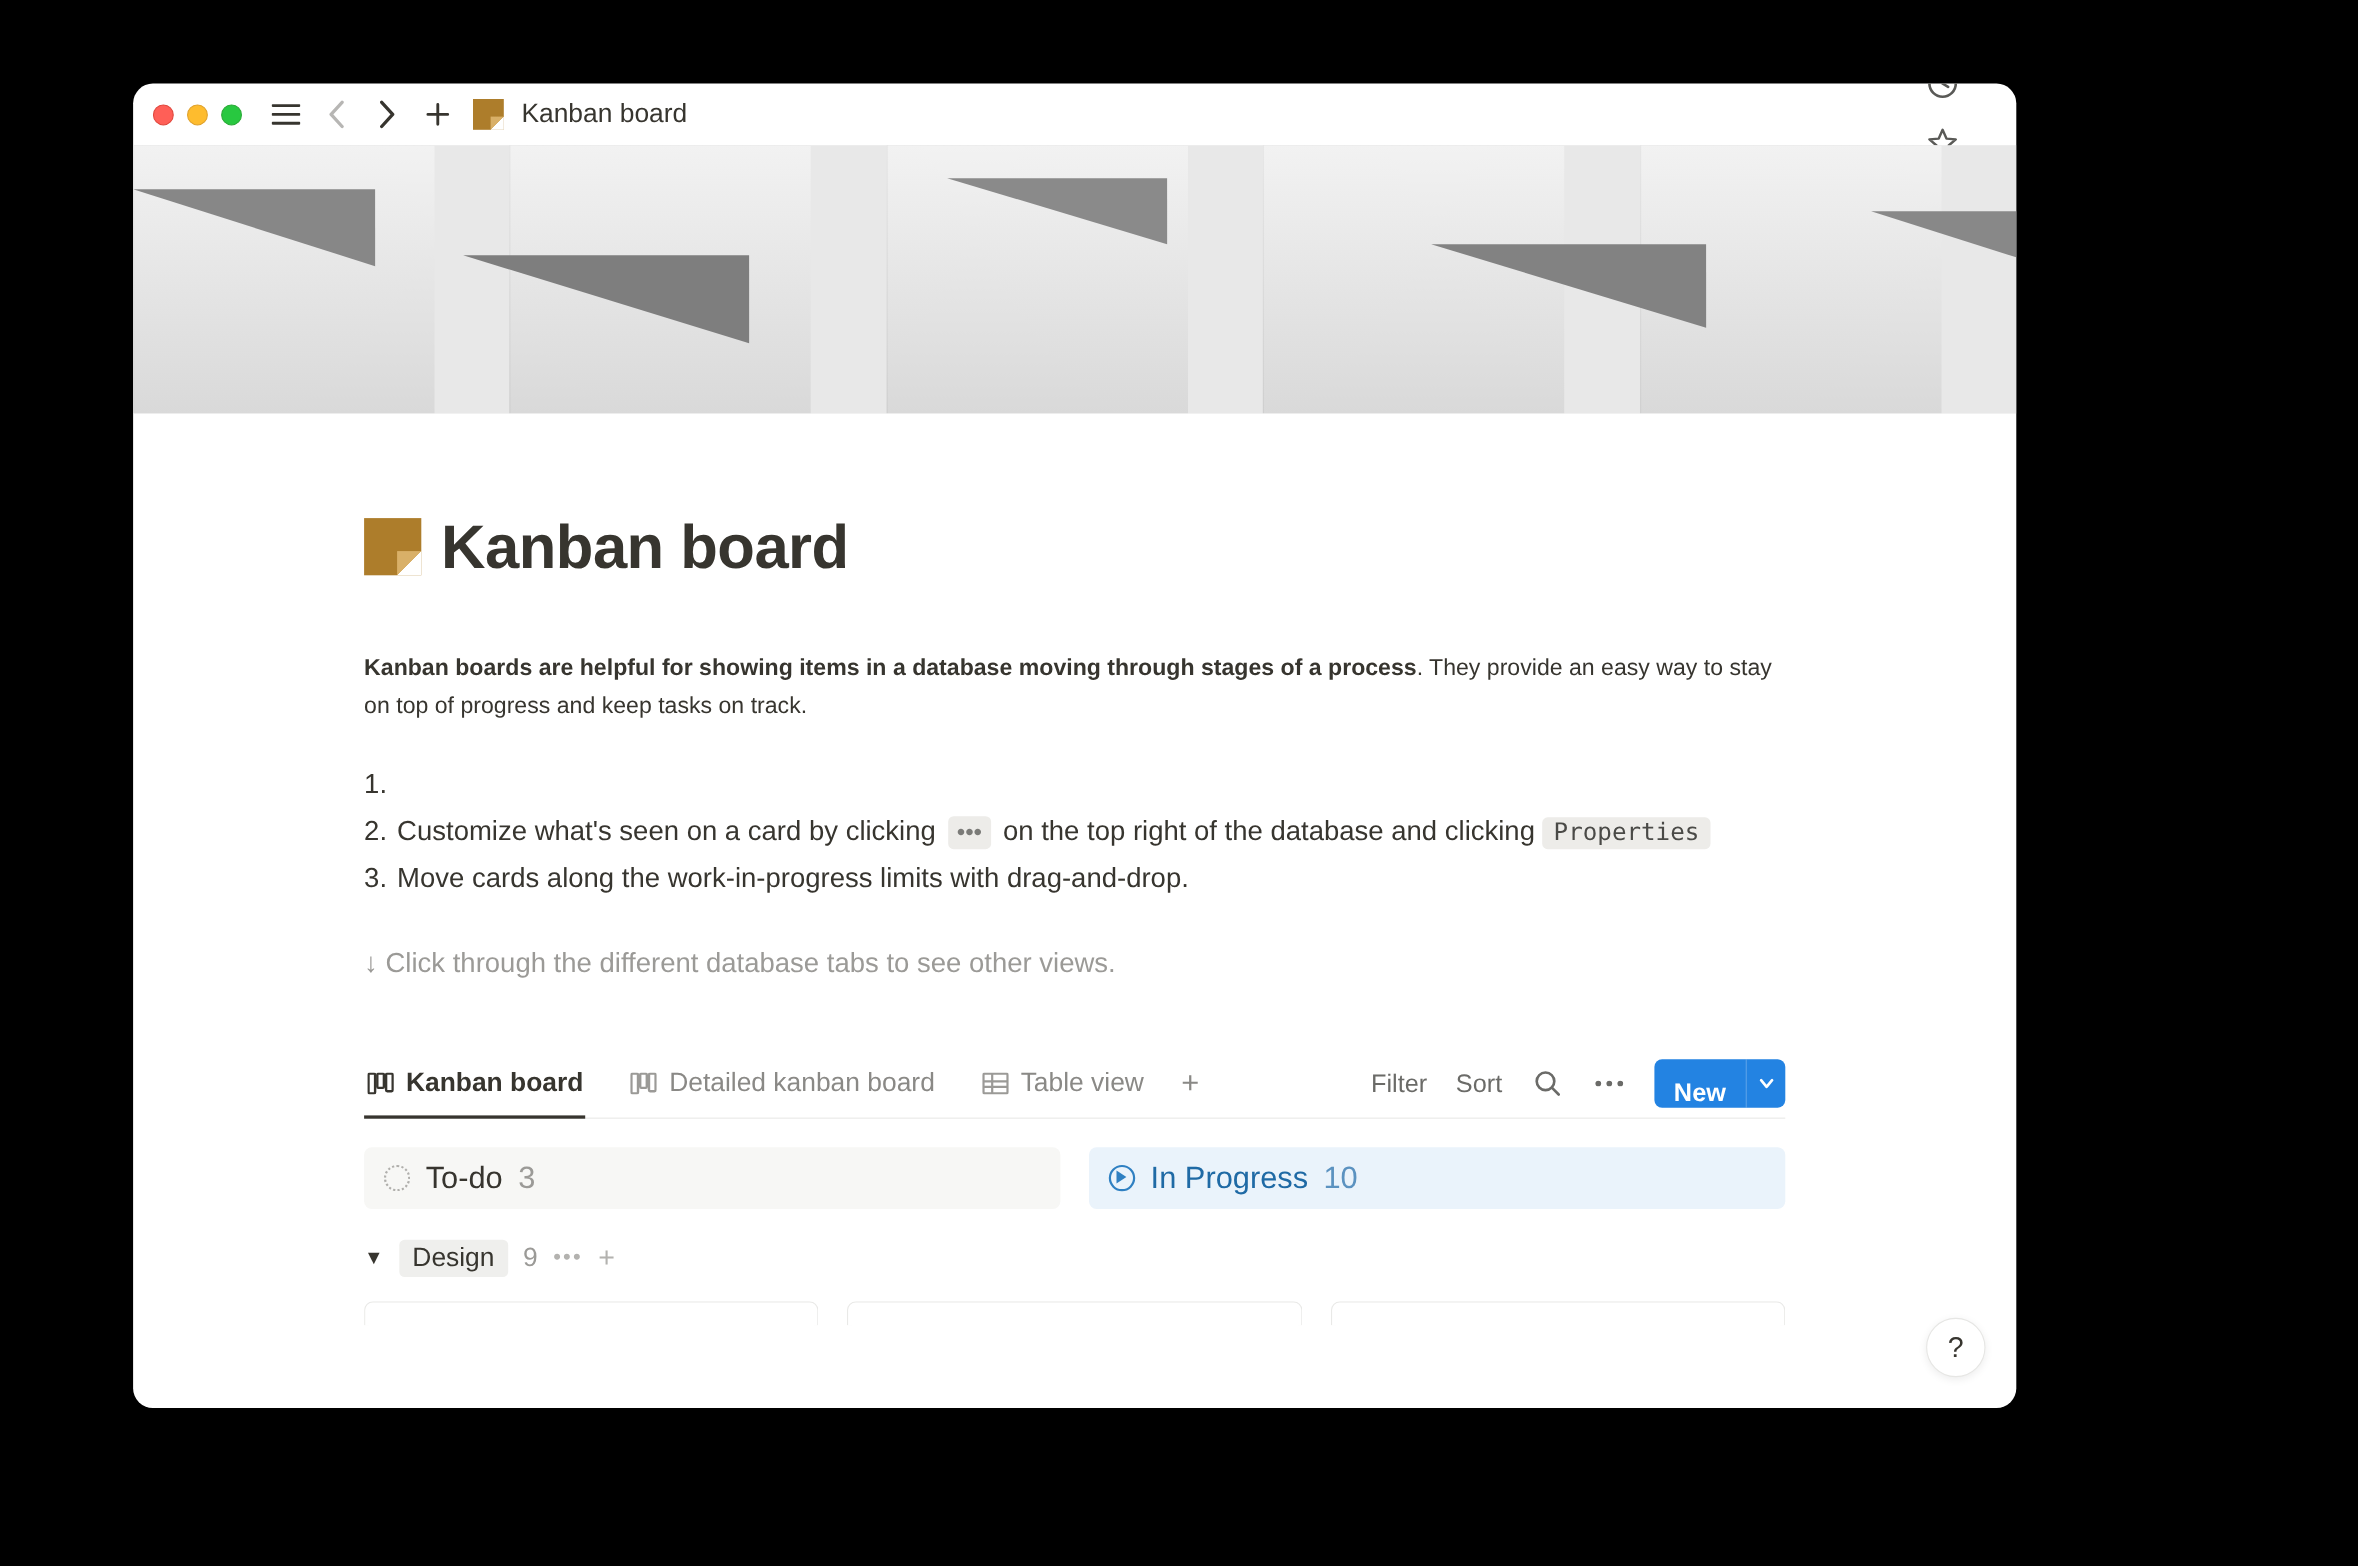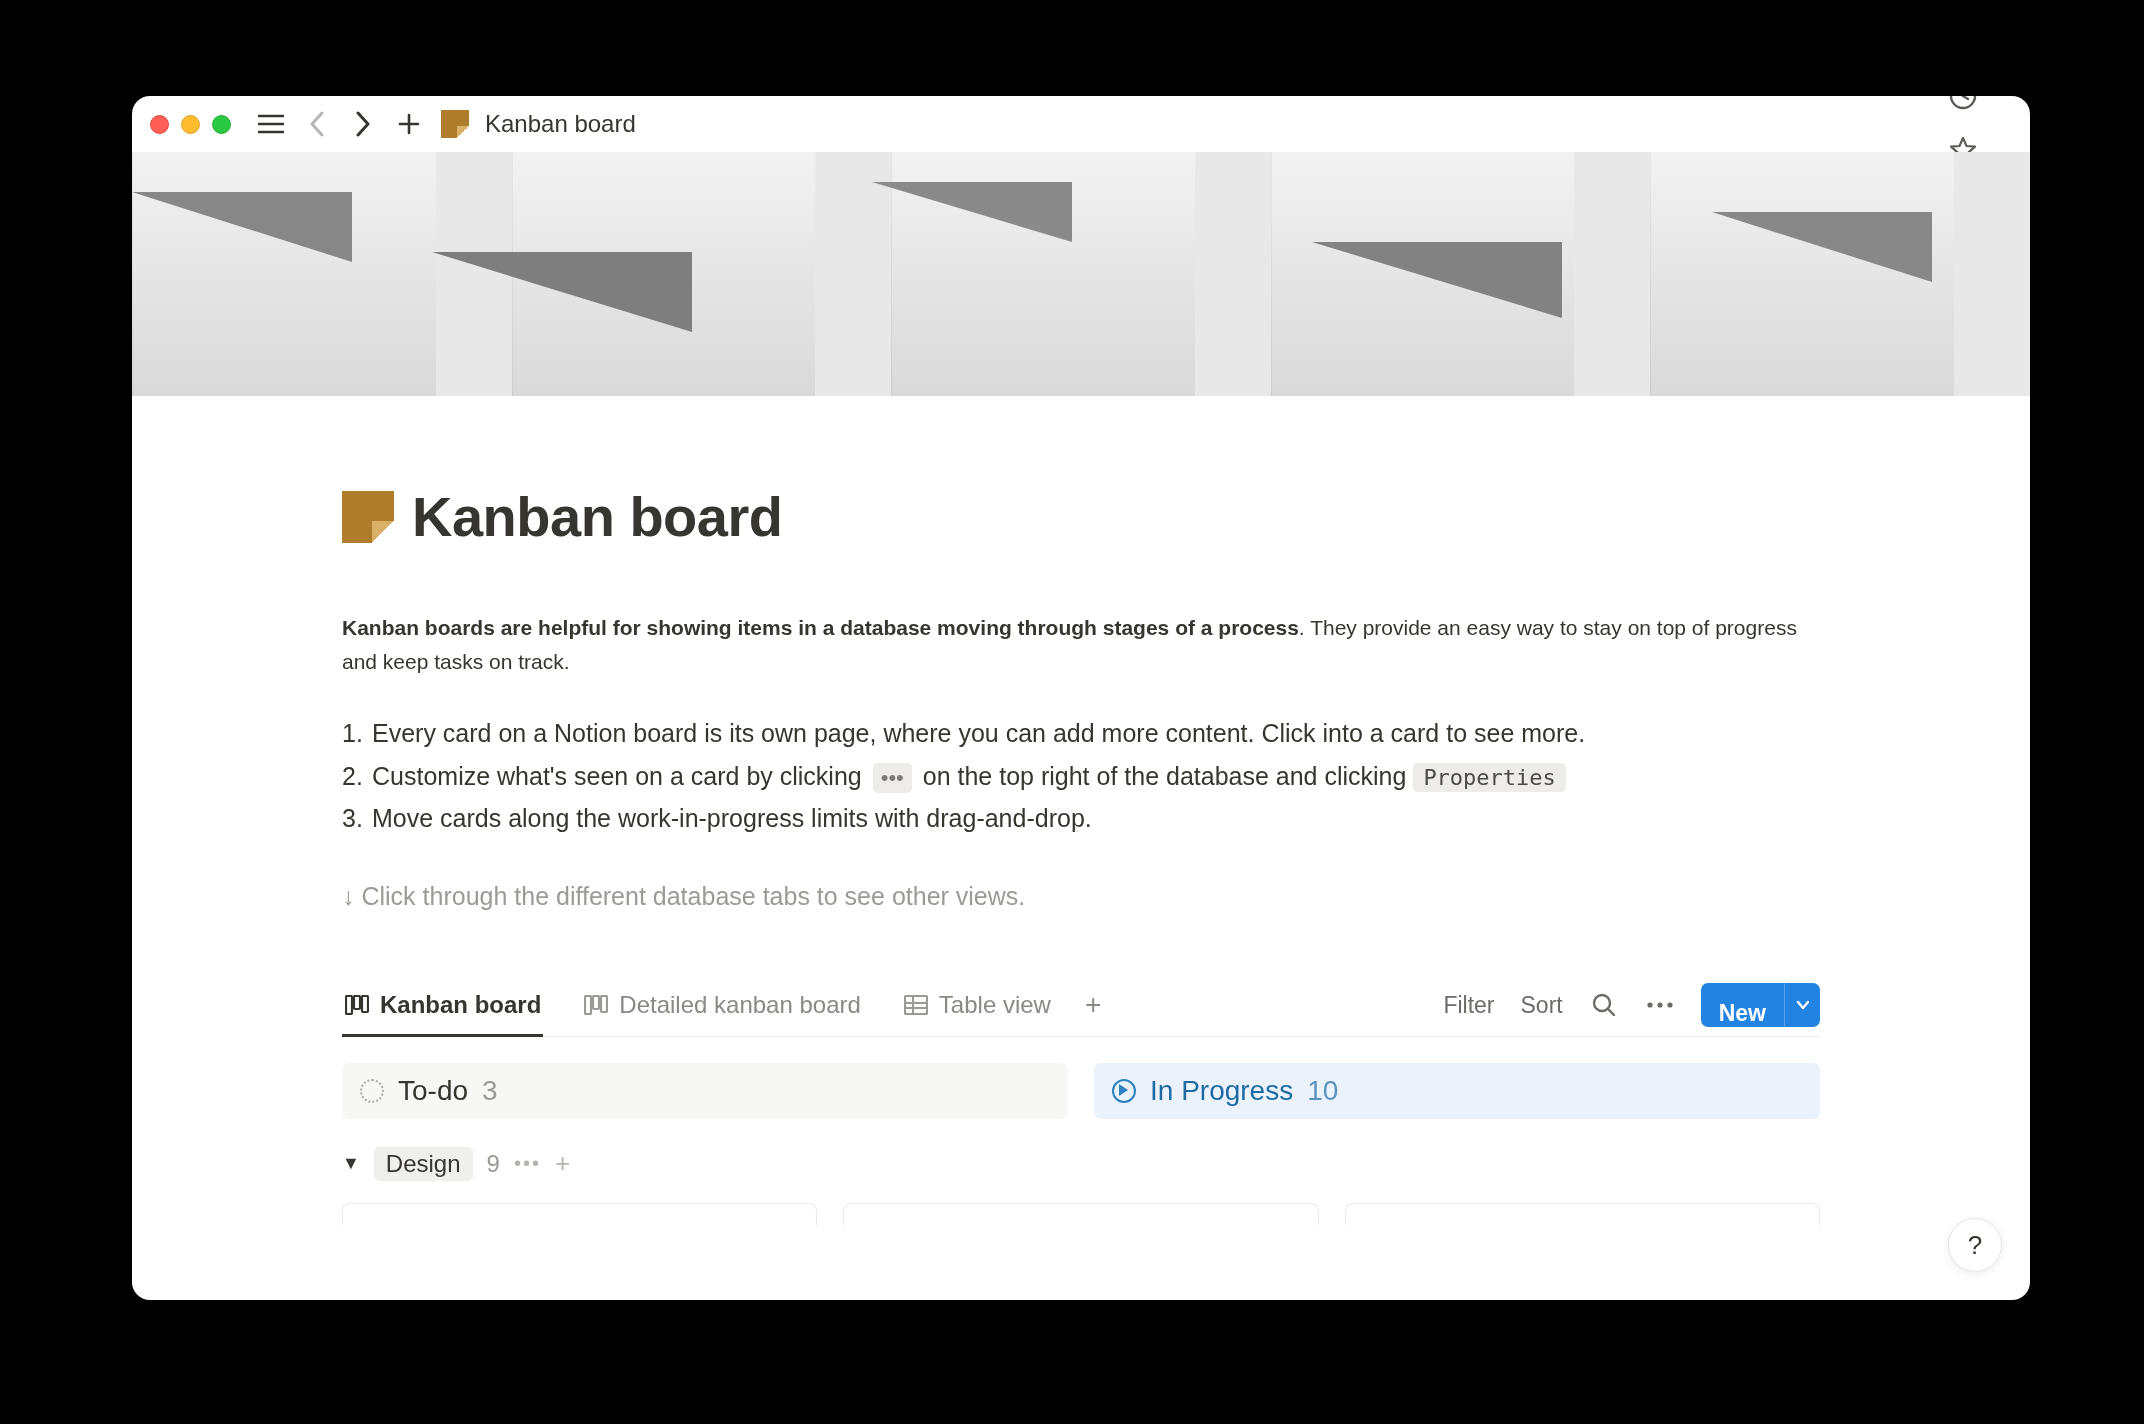--- a/index.html
+++ b/index.html
@@ -1,17 +1,17 @@
 <!DOCTYPE html>
 <html><head>
 <meta charset="utf-8">
 <style>
 * { box-sizing: border-box; margin: 0; padding: 0; }
 body { background: #000; font-family: -apple-system, BlinkMacSystemFont, "Segoe UI", Helvetica, Arial, sans-serif; color: #37352f; width: 2144px; height: 1424px; overflow: hidden; position: relative; }
-.window { position: absolute; left: 132px; top: 76px; width: 1898px; height: 1204px; background: #fff; border-radius: 18px; overflow: hidden; box-shadow: 0 30px 80px rgba(0,0,0,0.5); margin-top: 20px; }
+.window { position: absolute; left: 121px; top: 76px; width: 1712px; height: 1204px; background: #fff; border-radius: 18px; overflow: hidden; box-shadow: 0 30px 80px rgba(0,0,0,0.5); }
 .topbar { height: 56px; display: flex; align-items: center; padding: 0 18px; gap: 6px; }
 .traffic { display: flex; gap: 12px; margin-right: 14px; }
 .dot { width: 19px; height: 19px; border-radius: 50%; }
 .dot.red { background: #ff5f57; border: 1px solid #e1483e; }
 .dot.yellow { background: #febc2e; border: 1px solid #e0a22c; }
 .dot.green { background: #28c840; border: 1px solid #2aab37; }
 .tb-btn { width: 40px; height: 40px; display: flex; align-items: center; justify-content: center; border-radius: 6px; cursor: pointer; color: #37352f; }
 .tb-btn.dim { color: #b7b6b4; }
 .breadcrumb-icon { width: 28px; height: 28px; margin-left: 6px; position: relative; }
 .note-icon { width: 100%; height: 100%; background: #ad7d2b; position: relative; }
@@ -149,21 +149,20 @@
       <h1 class="page-title">Kanban board</h1>
     </div>
 
     <p class="intro">
       <b>Kanban boards are helpful for showing items in a database moving through stages of a process</b><span>. They provide an easy way to stay on top of progress and keep tasks on track.</span>
     </p>
 
     <div class="list">
       <div class="row">
         <span class="num">1.</span>
-        <span>Every card on a Notion board is its own page, where you can add more content. Click into a card to see more.</span>
       </div>
       <div class="row">
         <span class="num">2.</span>
         <span>
           <span>Customize what's seen on a card by clicking</span>
           <span class="inline-chip">•••</span>
           <span>on the top right of the database and clicking</span>
           <span class="inline-code">Properties</span>
         </span>
       </div>

